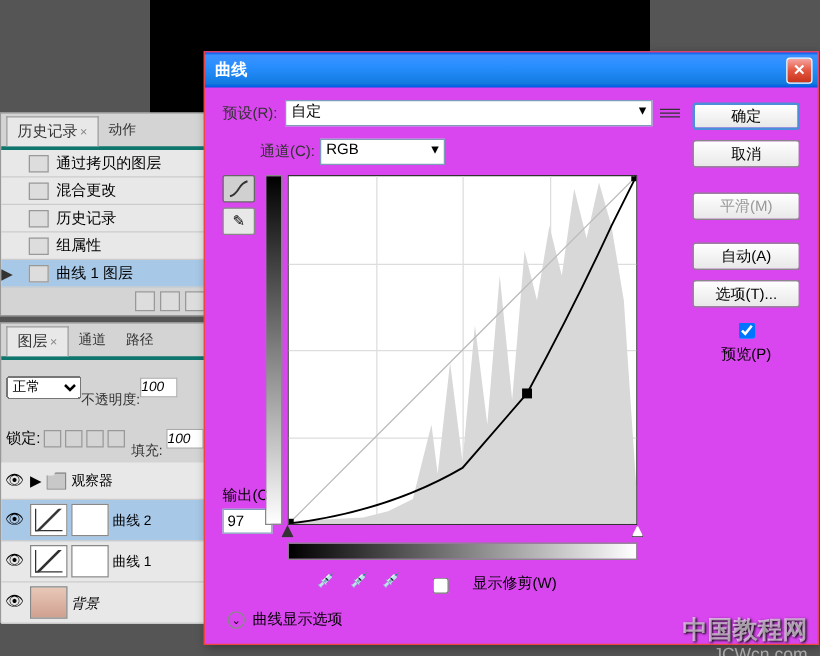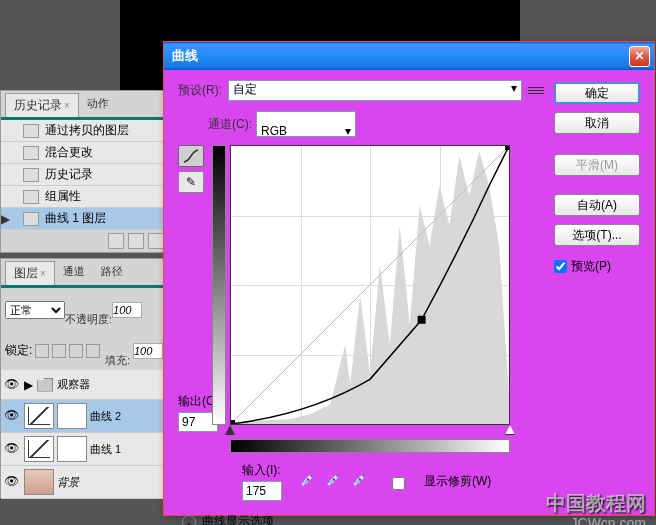--- a/index.html
+++ b/index.html
@@ -49,21 +49,21 @@
     .dialog-left { flex: 1; }
     .dialog-right { width: 86px; display: flex; flex-direction: column; gap: 8px; padding-top: 2px; }
     
     .row { display: flex; align-items: center; gap: 6px; margin-bottom: 10px; }
     .field-label { font-size: 12px; color: #333; }
     .preset-select { flex: 1; height: 21px; border: 1px solid #7f9db9; background: #fff; padding: 0 4px; }
     .menu-icon { width: 16px; height: 12px; display: flex; flex-direction: column; gap: 2px; justify-content: center; }
     .menu-icon span { height: 1px; background: #333; }
     
     .channel-row { display: flex; align-items: center; gap: 4px; margin-left: 30px; margin-bottom: 8px; }
-    .channel-select { width: 100px; height: 21px; border: 1px solid #7f9db9; background: #fff; padding: 12px 4px; }
+    .channel-select { width: 100px; height: 21px; border: 1px solid #7f9db9; background: #fff; padding: 0 4px; }
     
     .tool-row { display: flex; gap: 4px; margin-bottom: 4px; }
     .tool-btn { width: 26px; height: 22px; border: 1px solid #888; background: #e8e8e8; border-radius: 2px; display: flex; align-items: center; justify-content: center; }
     .tool-btn.active { background: #d0d0d0; border-color: #666; }
     .curve-container { position: relative; }
     .v-gradient { position: absolute; left: -18px; top: 0; width: 14px; height: 280px; background: linear-gradient(to bottom, #000, #fff); border: 1px solid #888; }
     .curve-grid { width: 280px; height: 280px; border: 1px solid #333; background: #fff; position: relative; }
     .grid-line-v, .grid-line-h { position: absolute; background: #ddd; }
     .grid-line-v { width: 1px; height: 100%; }
     .grid-line-h { height: 1px; width: 100%; }
@@ -248,24 +248,20 @@
       </div>
 
       <div style="display:flex; align-items:flex-end; gap:8px; margin-top:-60px;">
         <div style="display:flex; flex-direction:column; gap:2px;">
           <span class="output-label">输出(O):</span>
           <input class="num-input" value="97" style="">
         </div>
       </div>
 
       <div class="input-row" style="margin-top:30px;">
-        <div style="display:flex; flex-direction:column; gap:2px;">
-          <span class="output-label">输入(I):</span>
-          <input class="num-input" value="175" style="">
-        </div>
         <div class="eyedroppers">
           <span class="eyedropper">💉</span>
           <span class="eyedropper">💉</span>
           <span class="eyedropper">💉</span>
         </div>
         <label class="clip-check">
           <input type="checkbox" style="">
           <span>显示修剪(W)</span>
         </label>
       </div>
@@ -275,21 +271,21 @@
         <span>曲线显示选项</span>
       </div>
     </div>
 
     <div class="dialog-right">
       <button class="dlg-btn primary">确定</button>
       <button class="dlg-btn">取消</button>
       <button class="dlg-btn disabled" style="margin-top:12px;">平滑(M)</button>
       <button class="dlg-btn" style="margin-top:10px;">自动(A)</button>
       <button class="dlg-btn">选项(T)...</button>
-      <label class="preview-check" style="">
+      <label class="preview-check" style="flex-direction:column;">
         <input type="checkbox" checked="" style="">
         <span>预览(P)</span>
       </label>
     </div>
   </div>
 </div>
 
 <div class="watermark">中国教程网</div>
 <div class="watermark2">JCWcn.com</div>
 

